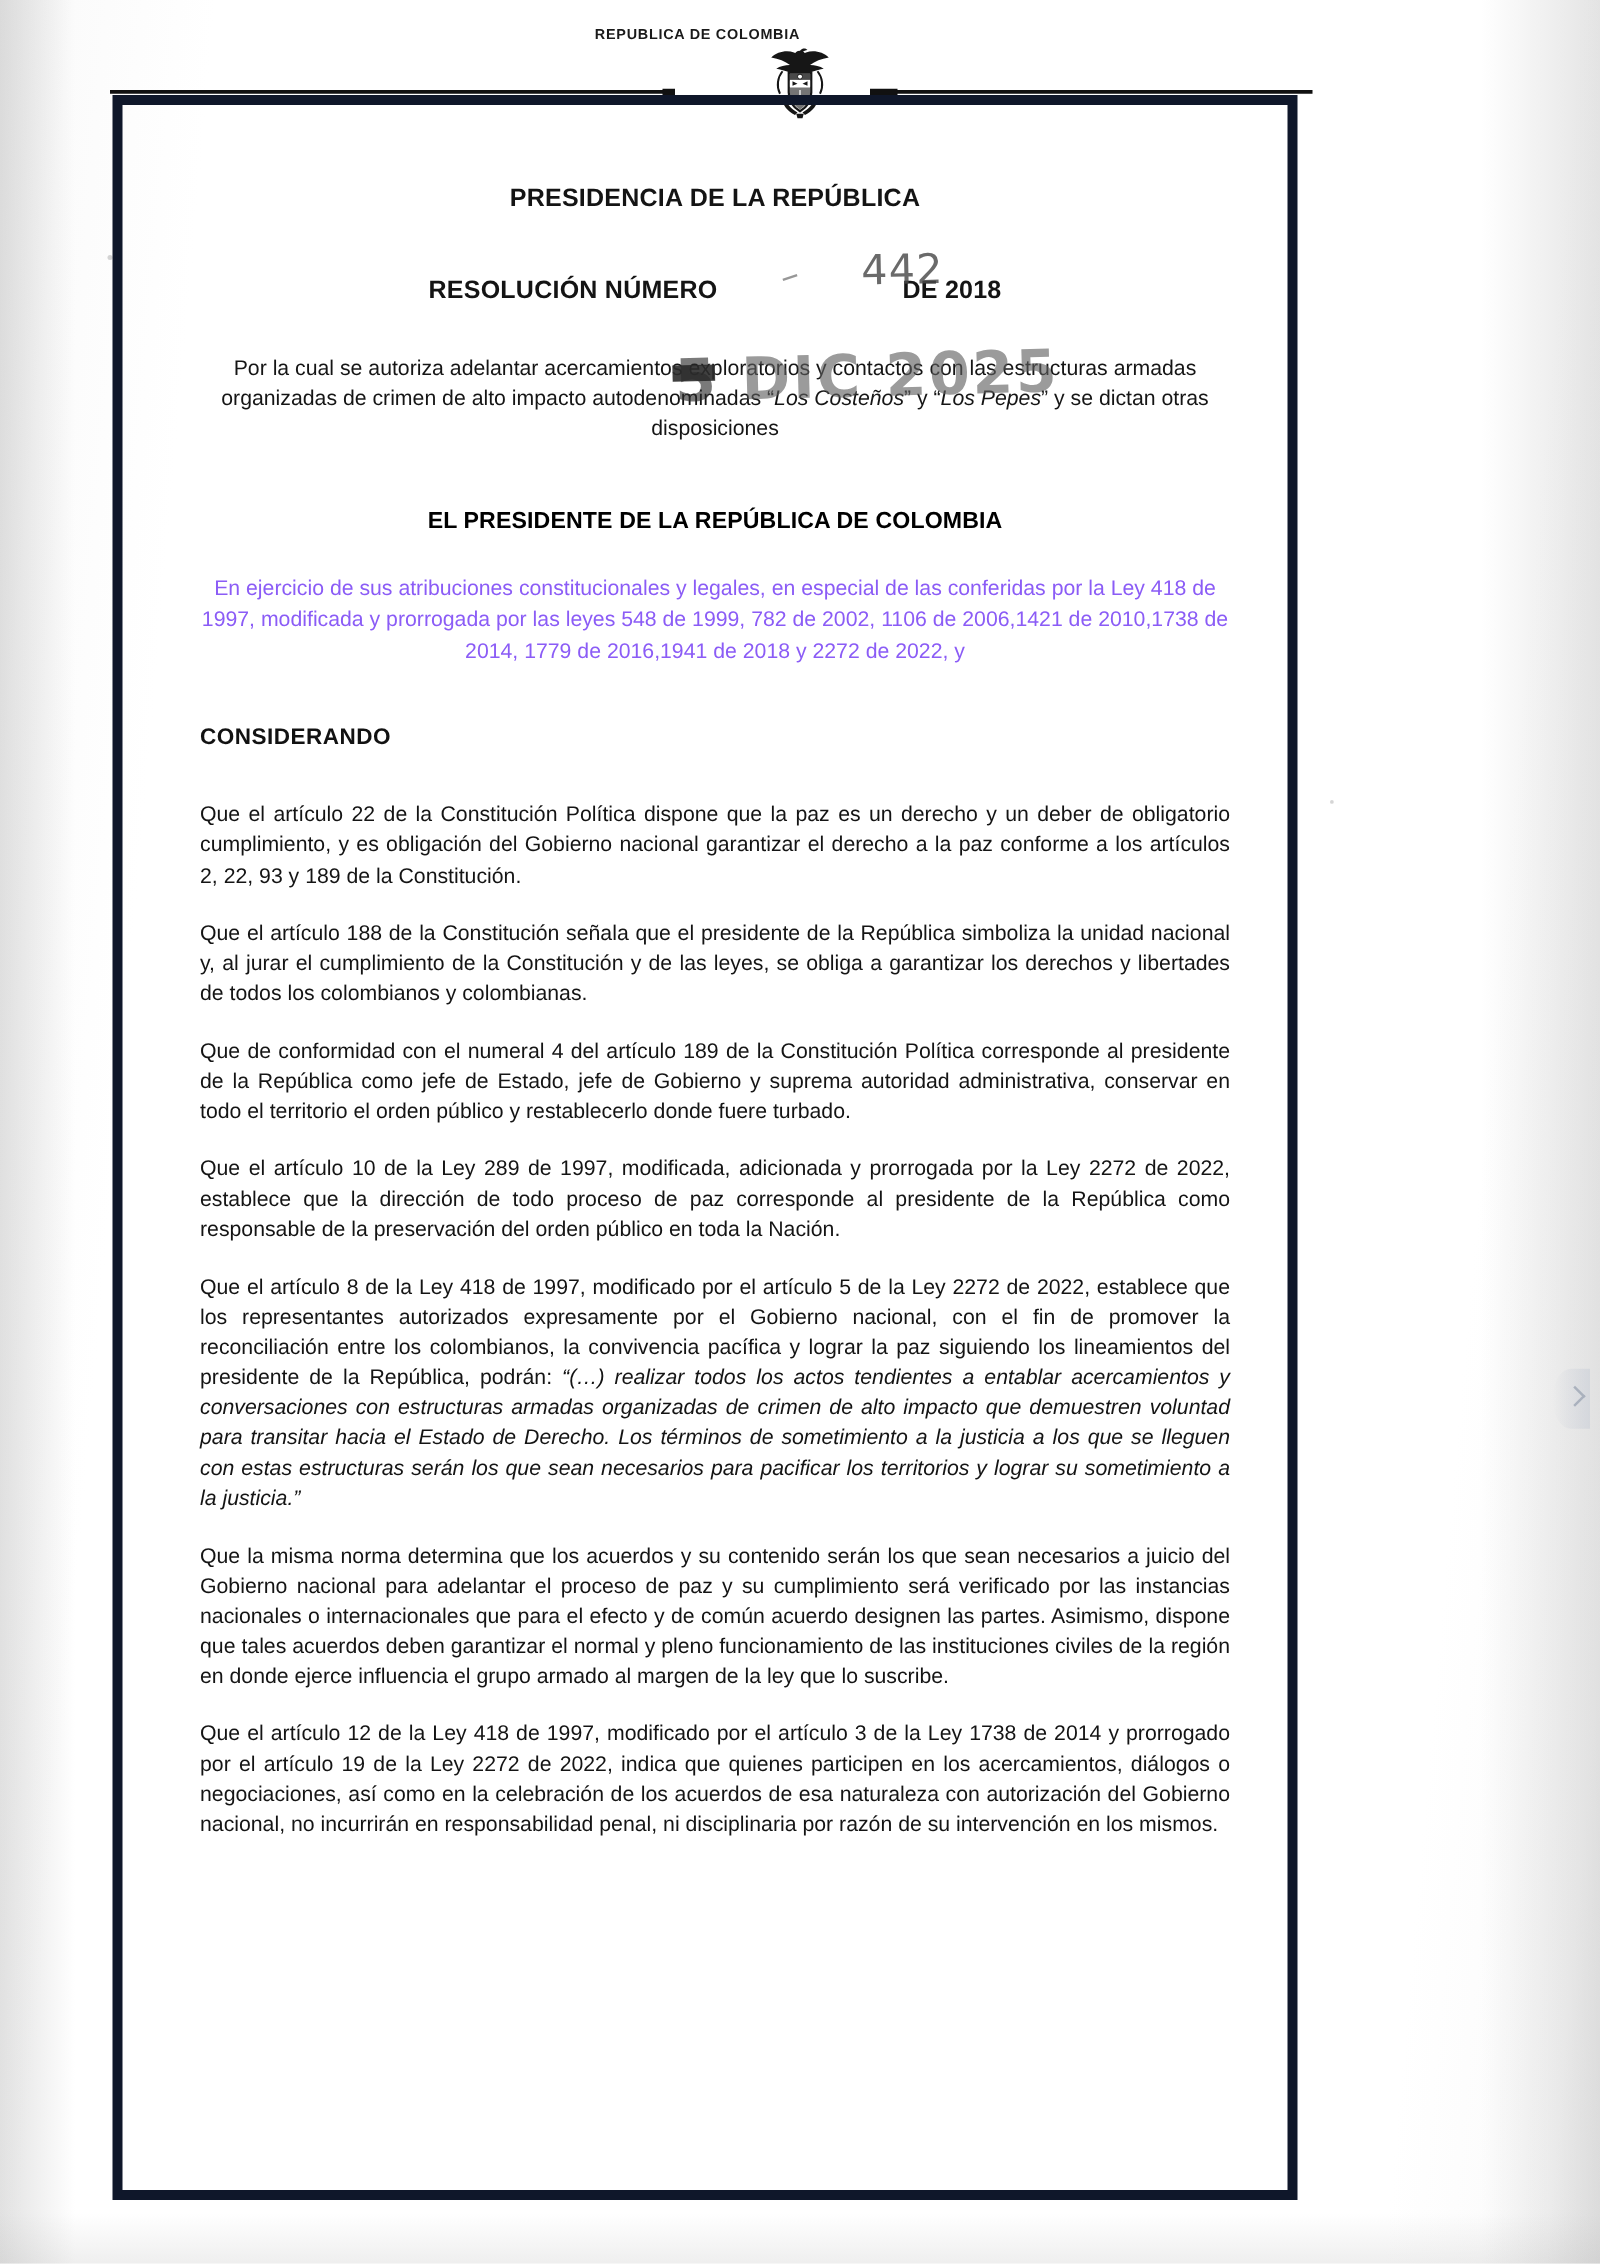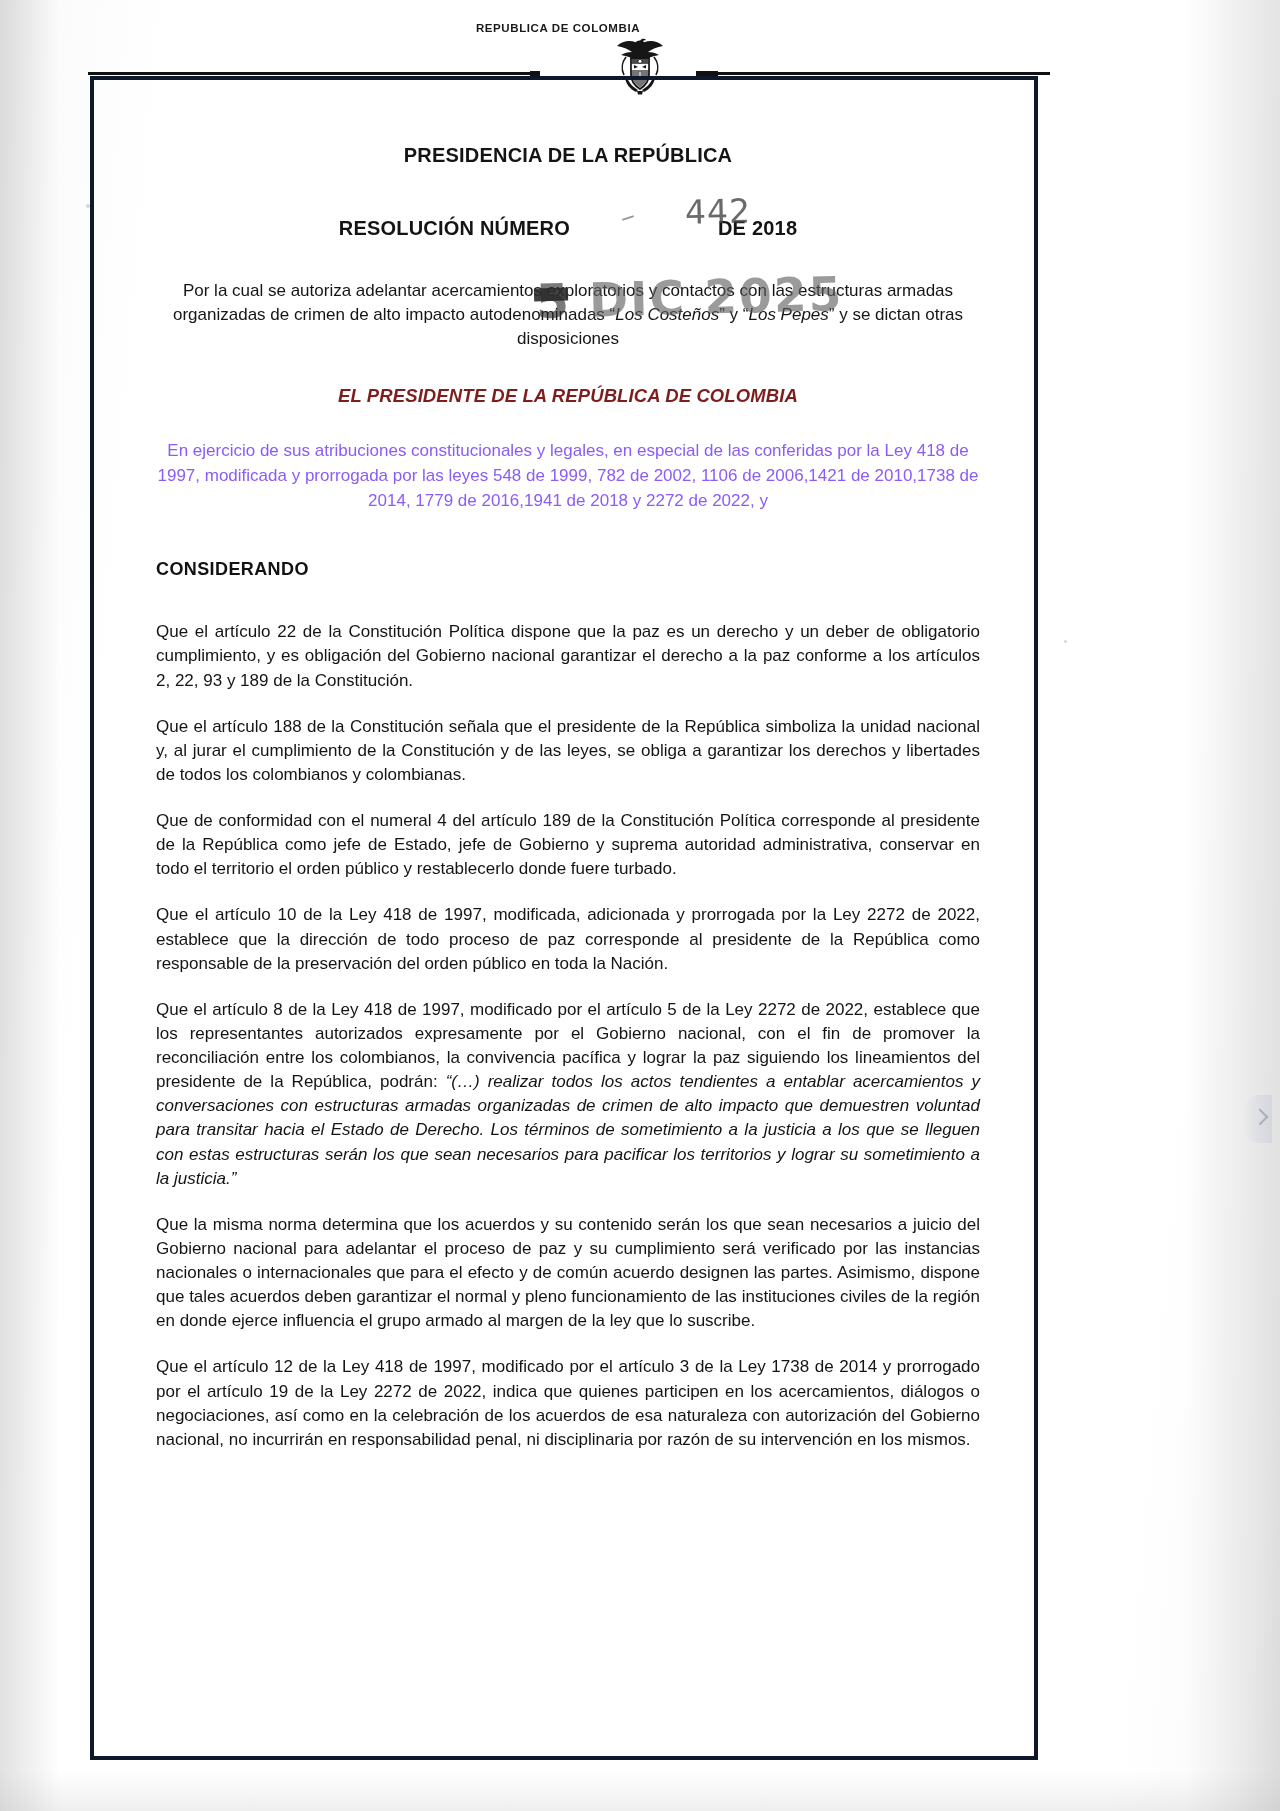--- a/index.html
+++ b/index.html
@@ -95,21 +95,21 @@
     background: #111;
   }
 
   
   .doc-frame {
     position: absolute;
     left: 90px;
     top: 76px;
     width: 948px;
     height: 1684px;
-    border: 4px solid #0f172a;
+    border: 8px solid #0f172a;
     background: transparent;
     box-sizing: border-box;
   }
   .doc-inner {
     position: absolute;
     left: 62px;
     top: 42px;
     width: 824px;
     box-sizing: border-box;
   }
@@ -203,24 +203,23 @@
     font-size: 17px;
     line-height: 1.42;
     color: #151515;
   }
   .subtitle i { font-style: italic; }
 
   .h-presidente {
     text-align: center;
     font-size: 18.5px;
     font-weight: 700;
-    margin-top: 34px;
+    margin-top: 50px;
     letter-spacing: 0.1px;
-    color: #7f1d1d;
-    font-style: italic;
+    color: #000000;
   }
 
   .intro {
     margin-top: 32px;
     text-align: center;
     font-size: 17px;
     line-height: 1.45;
     color: #8b5cf6;
   }
 
@@ -346,21 +345,21 @@
     <div class="h-presidente">EL PRESIDENTE DE LA REPÚBLICA DE COLOMBIA</div>
 
     <div class="intro">En ejercicio de sus atribuciones constitucionales y legales, en especial de las conferidas por la Ley 418 de 1997, modificada y prorrogada por las leyes 548 de 1999, 782 de 2002, 1106 de 2006,1421 de 2010,1738 de 2014, 1779 de 2016,1941 de 2018 y 2272 de 2022, y</div>
 
     <div class="h-considerando">CONSIDERANDO</div>
 
     <div class="body-list">
       <p class="para">Que el artículo 22 de la Constitución Política dispone que la paz es un derecho y un deber de obligatorio cumplimiento, y es obligación del Gobierno nacional garantizar el derecho a la paz conforme a los artículos 2, 22, 93 y 189 de la Constitución.</p>
       <p class="para">Que el artículo 188 de la Constitución señala que el presidente de la República simboliza la unidad nacional y, al jurar el cumplimiento de la Constitución y de las leyes, se obliga a garantizar los derechos y libertades de todos los colombianos y colombianas.</p>
       <p class="para">Que de conformidad con el numeral 4 del artículo 189 de la Constitución Política corresponde al presidente de la República como jefe de Estado, jefe de Gobierno y suprema autoridad administrativa, conservar en todo el territorio el orden público y restablecerlo donde fuere turbado.</p>
-      <p class="para">Que el artículo 10 de la Ley 418 de 1997, modificada, adicionada y prorrogada por la Ley 2272 de 2022, establece que la dirección de todo proceso de paz corresponde al presidente de la República como responsable de la preservación del orden público en toda la Nación.</p>
+      <p class="para">Que el artículo 10 de la Ley 289 de 1997, modificada, adicionada y prorrogada por la Ley 2272 de 2022, establece que la dirección de todo proceso de paz corresponde al presidente de la República como responsable de la preservación del orden público en toda la Nación.</p>
       <p class="para"><span>Que el artículo 8 de la Ley 418 de 1997, modificado por el artículo 5 de la Ley 2272 de 2022, establece que los representantes autorizados expresamente por el Gobierno nacional, con el fin de promover la reconciliación entre los colombianos, la convivencia pacífica y lograr la paz siguiendo los lineamientos del presidente de la República, podrán: </span><i>“(…) realizar todos los actos tendientes a entablar acercamientos y conversaciones con estructuras armadas organizadas de crimen de alto impacto que demuestren voluntad para transitar hacia el Estado de Derecho. Los términos de sometimiento a la justicia a los que se lleguen con estas estructuras serán los que sean necesarios para pacificar los territorios y lograr su sometimiento a la justicia.”</i></p>
       <p class="para">Que la misma norma determina que los acuerdos y su contenido serán los que sean necesarios a juicio del Gobierno nacional para adelantar el proceso de paz y su cumplimiento será verificado por las instancias nacionales o internacionales que para el efecto y de común acuerdo designen las partes. Asimismo, dispone que tales acuerdos deben garantizar el normal y pleno funcionamiento de las instituciones civiles de la región en donde ejerce influencia el grupo armado al margen de la ley que lo suscribe.</p>
       <p class="para">Que el artículo 12 de la Ley 418 de 1997, modificado por el artículo 3 de la Ley 1738 de 2014 y prorrogado por el artículo 19 de la Ley 2272 de 2022, indica que quienes participen en los acercamientos, diálogos o negociaciones, así como en la celebración de los acuerdos de esa naturaleza con autorización del Gobierno nacional, no incurrirán en responsabilidad penal, ni disciplinaria por razón de su intervención en los mismos.</p>
     </div>
 
   </div>
 </div>
 
 <div class="edge-artifact"></div>
 

